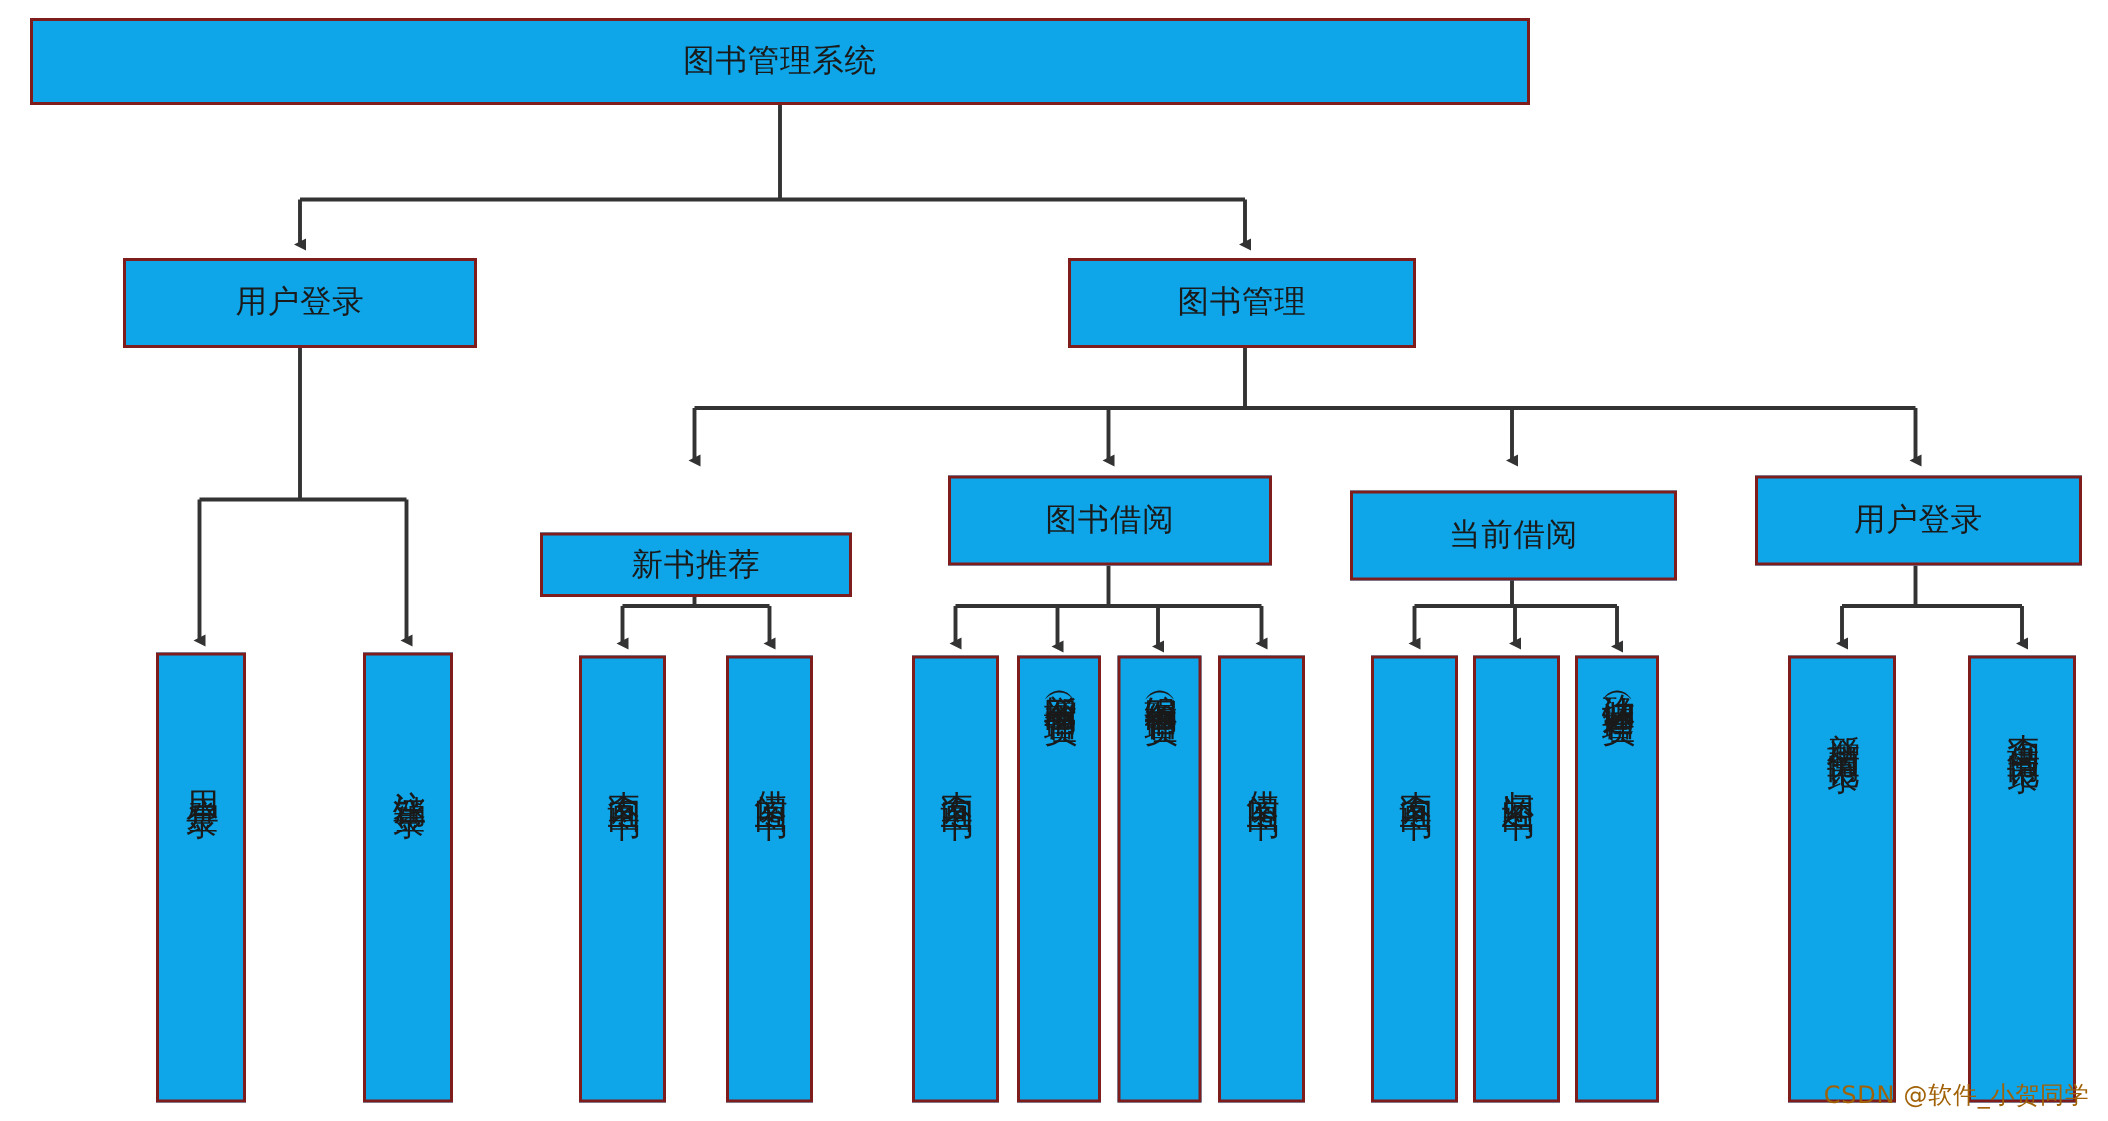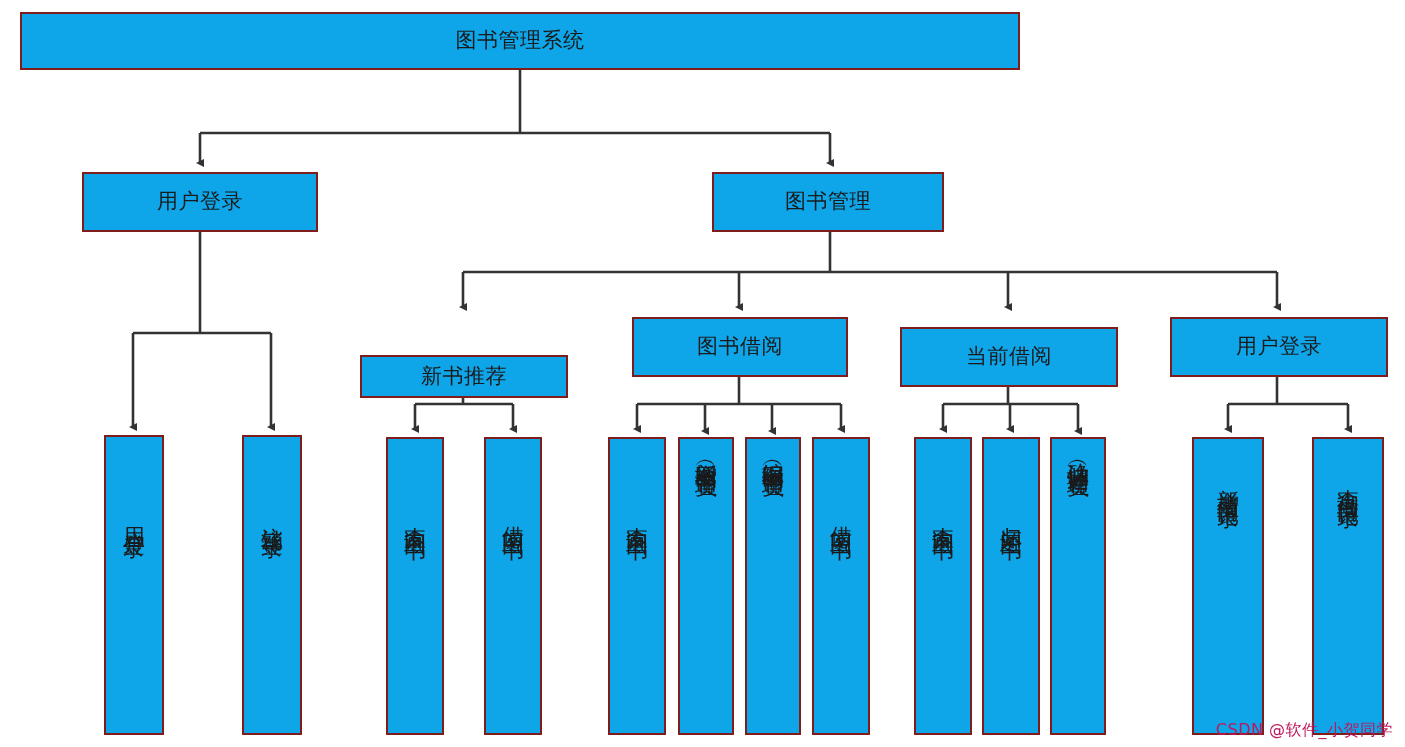--- a/index.html
+++ b/index.html
@@ -64,21 +64,21 @@
   }
   .node.vert.tall .node-label {
     font-size: 22px;
     letter-spacing: 2px;
   }
   #watermark {
     position: absolute;
     right: 12px;
     bottom: 6px;
     font-size: 16px;
-    color: #be185d;
+    color: #a16207;
     z-index: 5;
     white-space: nowrap;
     letter-spacing: 0.5px;
   }
 </style>
 </head>
 <body>
 
 <div id="diagram-root">
 

